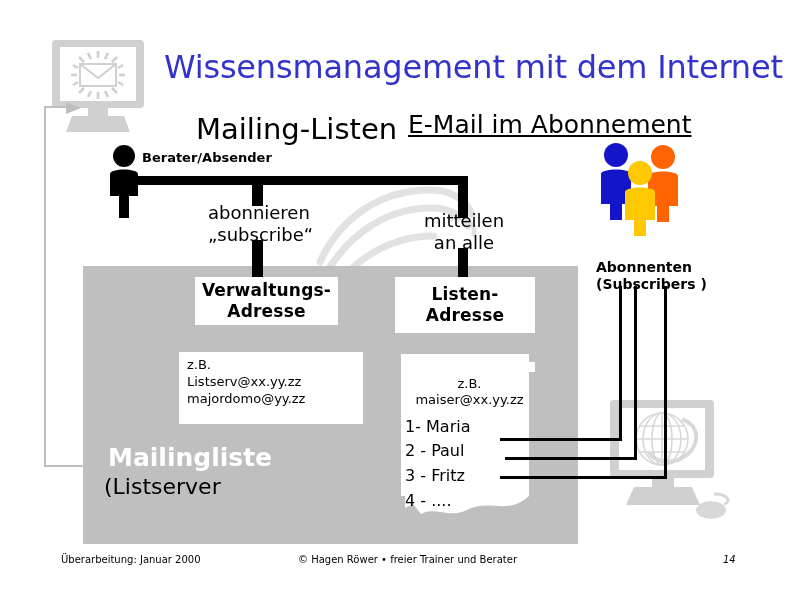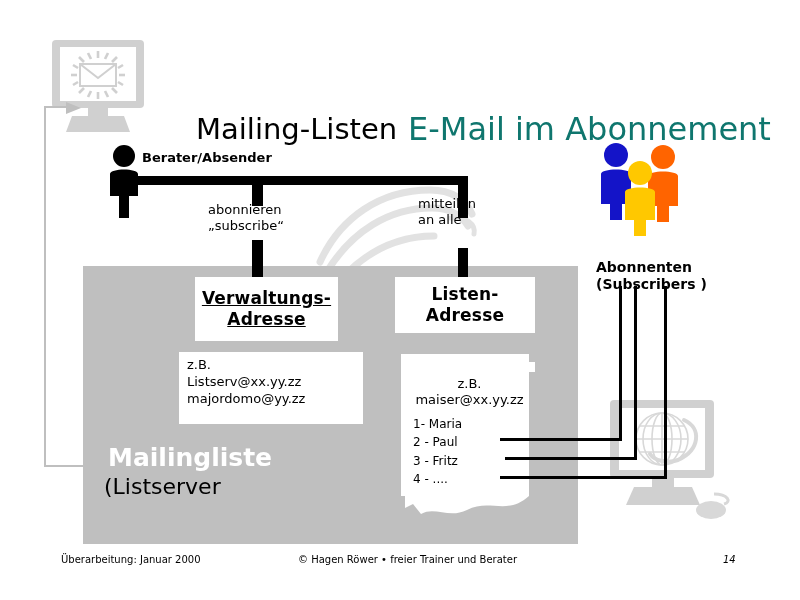--- a/index.html
+++ b/index.html
@@ -28,23 +28,24 @@
     letter-spacing: -0.2px;
   }
   #subtitle-left {
     left: 196px; top: 112px;
     font-size: 29px;
     color: #000000;
     white-space: nowrap;
   }
   #subtitle-right {
     left: 408px; top: 110px;
-    font-size: 32px;
-    color: #0f766e;
-    white-space: nowrap;
+    font-size: 25px;
+    color: #000000;
+    white-space: nowrap;
+    text-decoration: underline;
   }
 
   
   #monitor-mail { left: 50px; top: 38px; }
   
   #monitor-globe { left: 608px; top: 398px; }
   
   #watermark-hand { left: 300px; top: 178px; opacity: 1; }
 
   
@@ -64,39 +65,39 @@
 
   
   .blk { background: #000000; }
   #bracket-h  { left: 135px; top: 176px; width: 332px; height: 9px; }
   #bracket-v-left  { left: 252px; top: 176px; width: 11px; height: 30px; }
   #bracket-v-right { left: 458px; top: 176px; width: 10px; height: 42px; }
   #stem-left  { left: 252px; top: 240px; width: 11px; height: 38px; }
   #stem-right { left: 458px; top: 248px; width: 10px; height: 30px; }
 
   .conn-label {
-    font-size: 13px; color: #000; text-align: left;
+    font-size: 18px; color: #000; text-align: center;
     line-height: 1.22; white-space: nowrap;
   }
   #label-subscribe { left: 208px; top: 202px; width: 100px; }
-  #label-mitteilen { left: 418px; top: 196px; width: 92px; }
+  #label-mitteilen { left: 418px; top: 210px; width: 92px; }
 
   
   .addr-box {
     background: #ffffff;
     text-align: center;
     font-weight: bold;
     font-size: 17px;
     color: #000;
     line-height: 1.22;
     display: flex; flex-direction: column;
     align-items: center; justify-content: center;
     letter-spacing: 0.2px;
   }
-  #box-verwaltung { left: 195px; top: 277px; width: 143px; height: 64px; text-decoration: underline; }
+  #box-verwaltung { left: 195px; top: 277px; width: 143px; height: 48px; }
   #box-listen     { left: 395px; top: 277px; width: 140px; height: 56px; }
 
   
   #box-examples {
     left: 179px; top: 352px; width: 184px; height: 72px;
     background: #ffffff;
     font-size: 13px; color: #000;
     line-height: 1.30;
     padding: 5px 0 0 8px;
     box-sizing: border-box;
@@ -113,22 +114,22 @@
   }
   #paper-text {
     left: 397px; top: 348px; width: 145px; height: 175px;
     font-size: 12px; color: #000;
   }
   #paper-title {
     text-align: center; margin-top: 28px;
     font-size: 13px; line-height: 1.25;
   }
   #paper-list {
-    margin: 6px 0 0 16px;
-    font-size: 12px; line-height: 1.55;
+    margin: 6px 0 0 8px;
+    font-size: 16px; line-height: 1.55;
   }
   #paper-list div { white-space: nowrap; }
 
   
   #ml-title {
     left: 108px; top: 443px;
     font-size: 25px; font-weight: bold; color: #ffffff;
     white-space: nowrap;
   }
   #ml-sub {
@@ -335,20 +336,21 @@
 
       <circle cx="44" cy="31" r="12" fill="#ffc800"></circle>
       <path d="M29 50 C29 44 59 44 59 50 L59 78 L50 78 L50 94 L38 94 L38 78 L29 78 Z" fill="#ffc800"></path>
     </svg>
   </div>
   <div class="abs" id="subs-label">
     <div>Abonnenten</div>
     <div>(Subscribers )</div>
   </div>
 
+  <div class="abs" id="main-title">Wissensmanagement mit dem Internet</div>
   <div class="abs" id="subtitle-left">Mailing-Listen</div>
   <div class="abs" id="subtitle-right">E-Mail im Abonnement</div>
 
   <div class="abs footer-txt" id="footer-left">Überarbeitung: Januar 2000</div>
   <div class="abs footer-txt" id="footer-mid">© Hagen Röwer • freier Trainer und Berater</div>
   <div class="abs footer-txt" id="footer-right">14</div>
 
 </div>
 
 </body></html>

